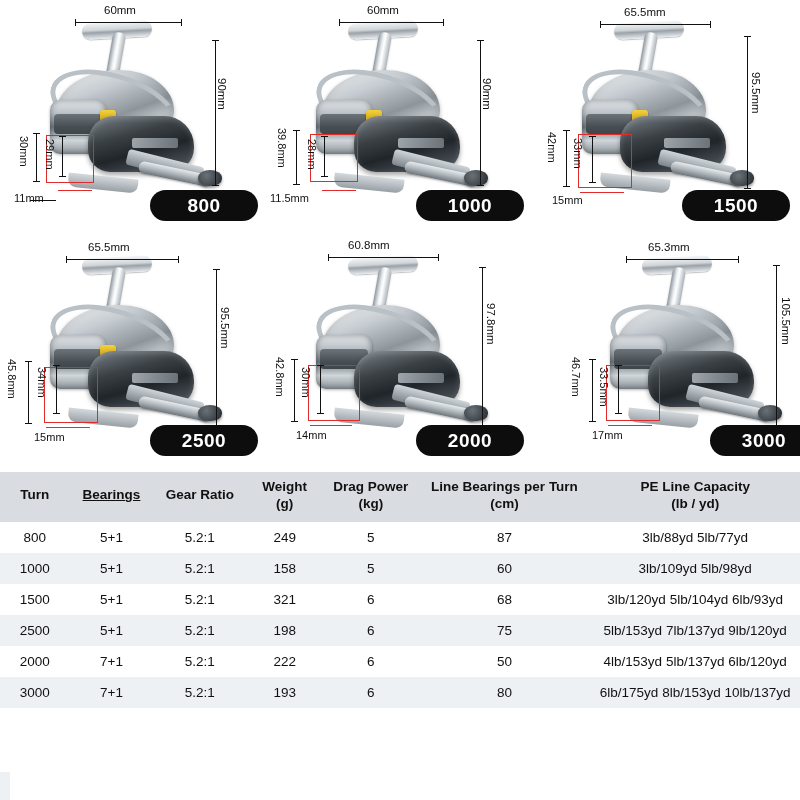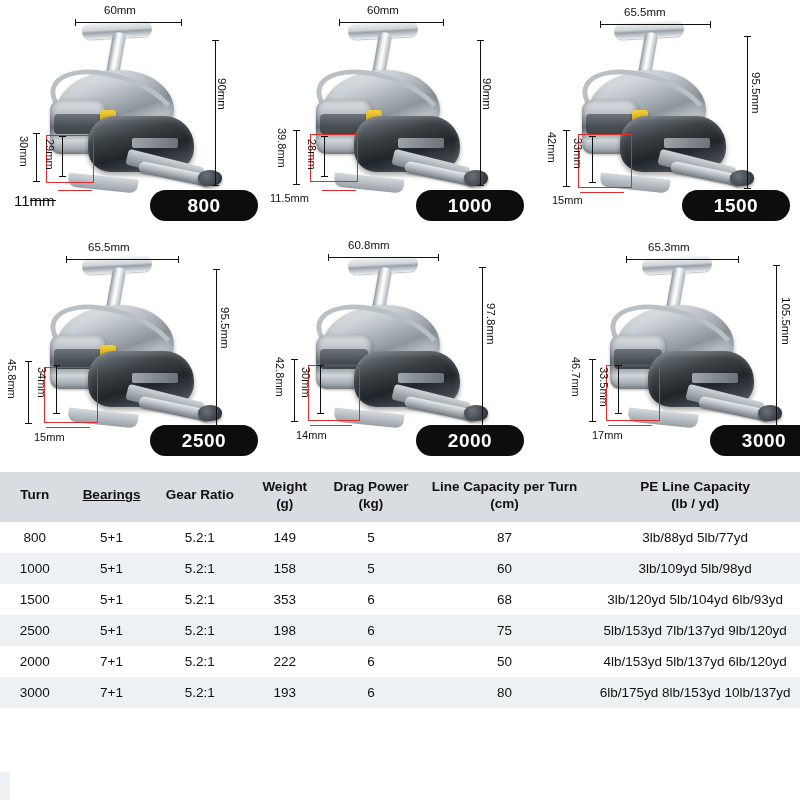--- a/index.html
+++ b/index.html
@@ -176,21 +176,21 @@
         <div class="tick-h" style="left:33px;top:181px;"></div>
         <div class="dim-label vert" style="left:30px;top:136px;font-size:11px;">30mm</div>
 
         <div class="dimline v-line" style="left:62px;top:136px;height:40px;"></div>
         <div class="tick-h" style="left:59px;top:136px;"></div>
         <div class="tick-h" style="left:59px;top:176px;"></div>
         <div class="dim-label vert" style="left:56px;top:139px;font-size:11px;">29mm</div>
 
         <div class="redline" style="left:58px;top:190px;width:34px;"></div>
         <div class="dimline" style="left:30px;top:200px;width:26px;height:1px;"></div>
-        <div class="dim-label" style="left:14px;top:192px;font-size:15px;">11mm</div>
+        <div class="dim-label" style="left:14px;top:192px;font-size:11px;">11mm</div>
 
         <div class="badge">800</div>
       </div>
     </div>
 
     <div class="cell" style="left:266px;top:0px;">
       <div class="inner">
         <div class="reel">
           <div class="handle-arm"></div>
             <div class="handle-stem"></div>
@@ -434,53 +434,53 @@
           </th>
           <th class="col-weight">
             <div>Weight</div>
             <div>(g)</div>
           </th>
           <th class="col-drag">
             <div>Drag Power</div>
             <div>(kg)</div>
           </th>
           <th class="col-retrieve">
-            <div>Line Capacity per Turn</div>
+            <div>Line Bearings per Turn</div>
             <div>(cm)</div>
           </th>
           <th class="col-pe">
             <div>PE Line Capacity</div>
             <div>(lb / yd)</div>
           </th>
         </tr>
       </thead>
       <tbody>
         <tr>
           <td class="model">800</td>
           <td>5+1</td>
           <td>5.2:1</td>
-          <td>149</td>
+          <td>249</td>
           <td>5</td>
           <td>87</td>
           <td>3lb/88yd  5lb/77yd</td>
         </tr>
         <tr>
           <td class="model">1000</td>
           <td>5+1</td>
           <td>5.2:1</td>
           <td>158</td>
           <td>5</td>
           <td>60</td>
           <td>3lb/109yd  5lb/98yd</td>
         </tr>
         <tr>
           <td class="model">1500</td>
           <td>5+1</td>
           <td>5.2:1</td>
-          <td>353</td>
+          <td>321</td>
           <td>6</td>
           <td>68</td>
           <td>3lb/120yd  5lb/104yd  6lb/93yd</td>
         </tr>
         <tr>
           <td class="model">2500</td>
           <td>5+1</td>
           <td>5.2:1</td>
           <td>198</td>
           <td>6</td>

